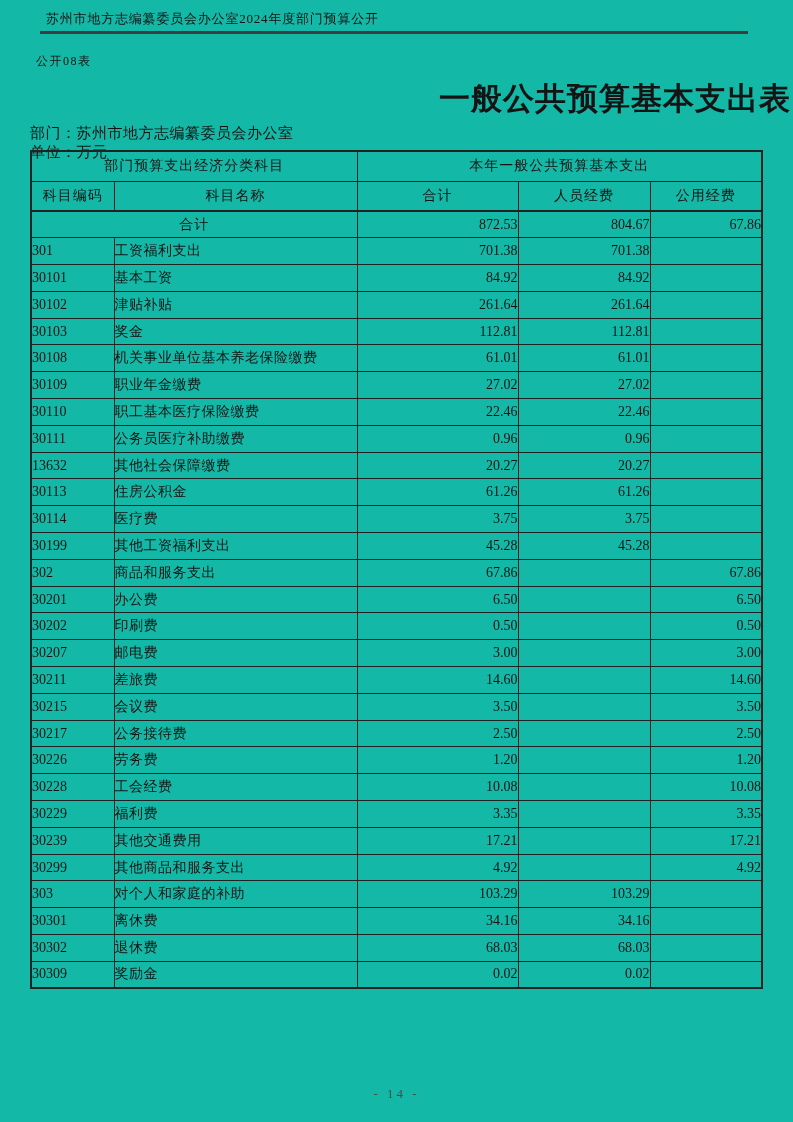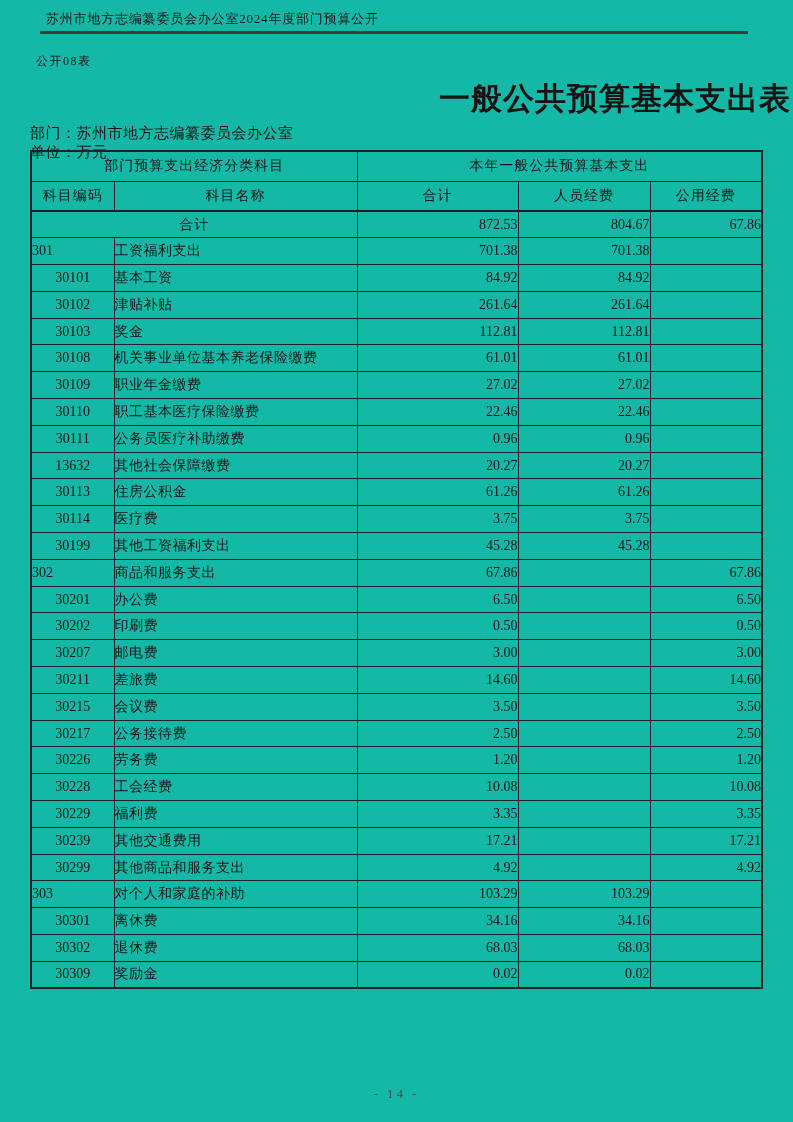--- a/index.html
+++ b/index.html
@@ -90,21 +90,21 @@
     border-bottom-width: 2px;
     margin-left: 15px;
   }
   table.budget th {
     text-align: center;
     letter-spacing: 1px;
   }
   table.budget tbody tr {
     height: 26.8px;
   }
-  td.cell-code-item { text-align: center; }
+  td.cell-code-item { }
   td.cell-code-cat  { text-align: left; padding-left: 3px; }
   td.cell-name      { text-align: left; padding-left: 6px; letter-spacing: 0.5px; }
   td.cell-num       { text-align: right; padding-right: 5px; }
   td.cell-total-label { text-align: center; letter-spacing: 1px; }
   .page-footer {
     position: absolute;
     left: 0;
     right: 0;
     top: 1086px;
     text-align: center;

